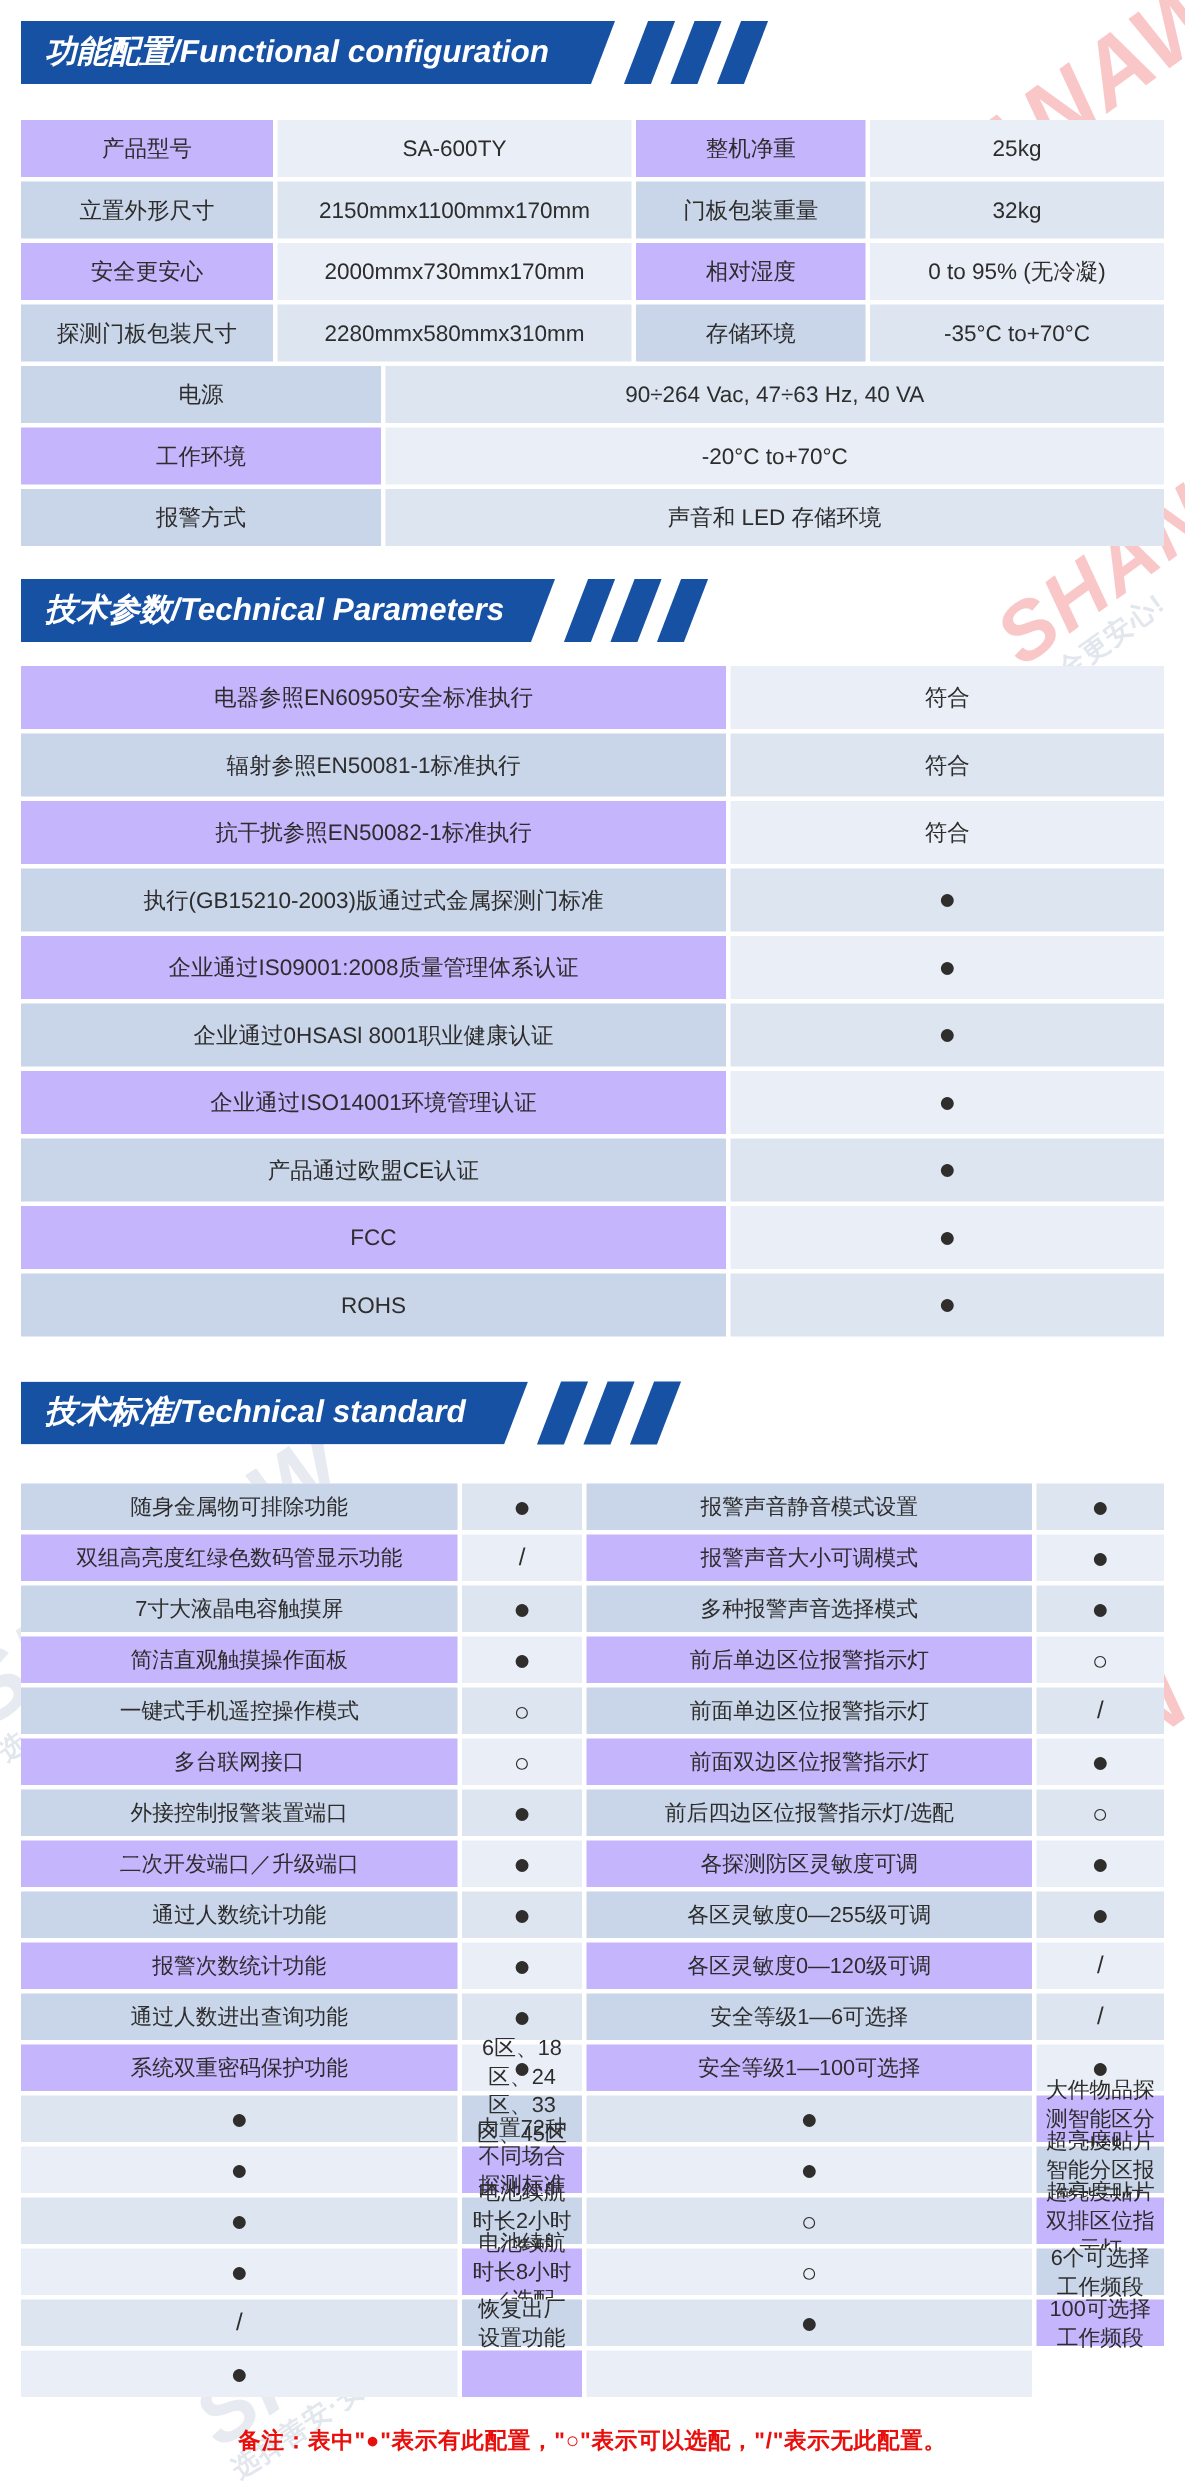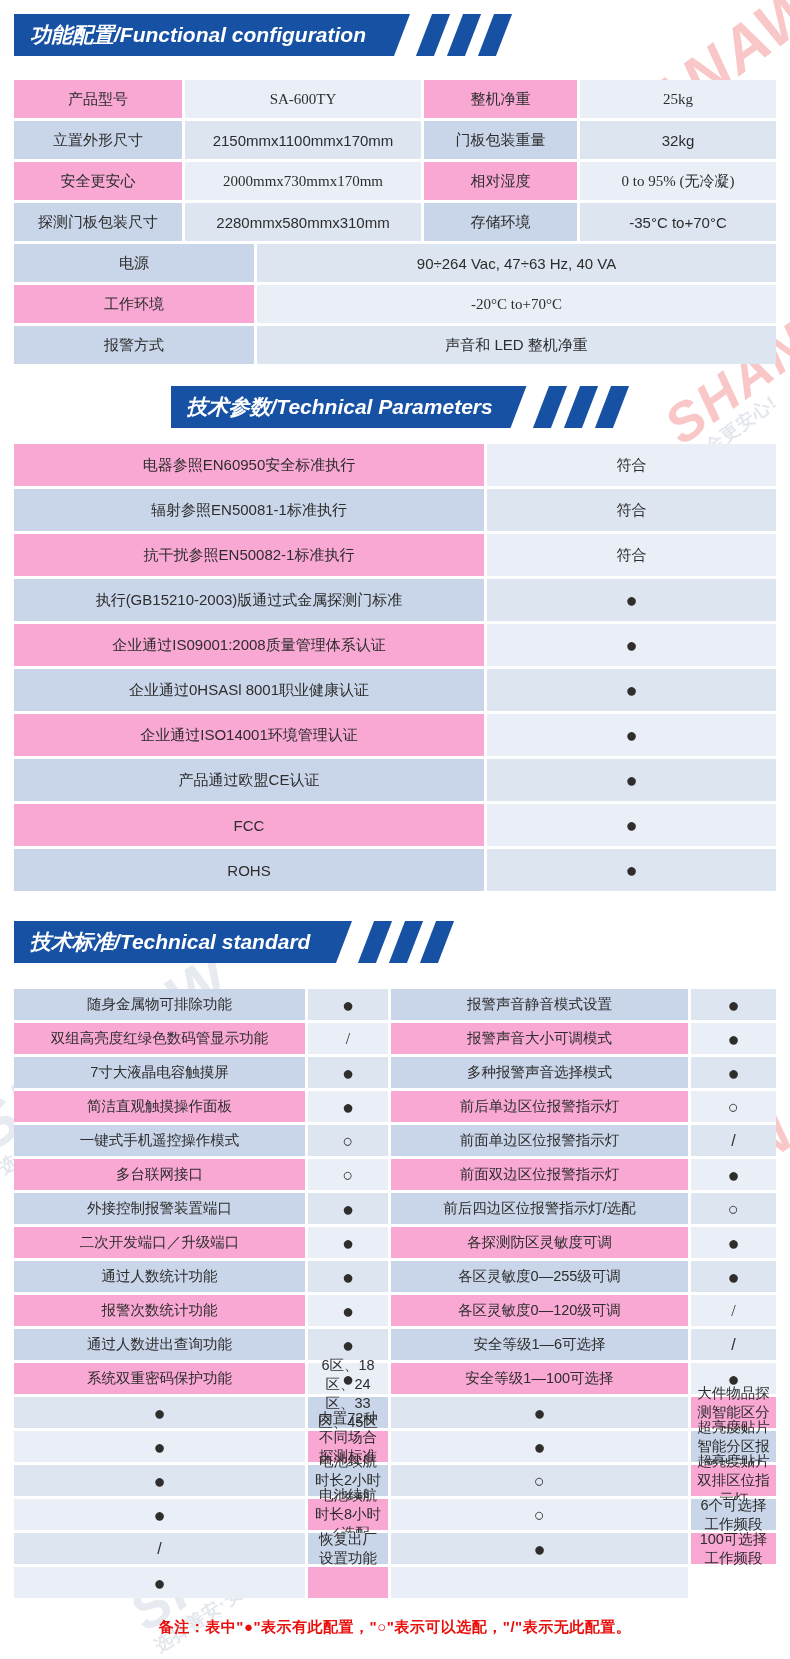--- a/index.html
+++ b/index.html
@@ -39,29 +39,29 @@
   
   .grid { display:grid; gap:3px; margin:0 14px; background:#ffffff; }
   .grid .cell { display:flex; align-items:center; justify-content:center; text-align:center; font-size:15px; padding:2px 6px; }
   .t1-top    { grid-template-columns:168px 236px 153px 1fr; grid-auto-rows:38px; margin-top:24px; }
   .t1-bottom { grid-template-columns:240px 1fr; grid-auto-rows:38px; margin-top:3px; }
   .t2        { grid-template-columns:470px 1fr; grid-auto-rows:42px; margin-top:16px; }
   .t3        { grid-template-columns:291px 80px 297px 1fr; grid-auto-rows:31px; margin-top:26px;border-radius:25px; }
   .t3 .cell  { font-size:14.5px; padding:1px 4px; }
 
   .rd      { background:#c9d5e8; }
-  .rl      { background:#f9a8d4; }
+  .rl      { background:#c4b5fd; }
   .rd.val  { background:#dde5f1; }
-  .rl.val  { background:#eaeff7;font-family:Liberation Serif, serif; }
+  .rl.val  { background:#eaeff7; }
 
   .cell.dot   { font-size:20px; color:#2f2e2c; line-height:1; }
   .cell.ring  { font-size:18px; color:#2f2e2c; line-height:1; }
   .cell.slash { font-size:16px; color:#2f2e2c; }
 
-  .sec2-margin { margin-top:22px;justify-content:center; }
+  .sec2-margin { margin-top:22px; }
   .sec3-margin { margin-top:30px; }
 
   
   .footer-note {
     margin-top:20px; text-align:center; color:#e80f0c;
     font-size:15px; font-weight:bold; letter-spacing:0.5px;
   }
 </style>
 </head>
 <body>
@@ -122,21 +122,21 @@
         <div class="cell rd val">2280mmx580mmx310mm</div>
         <div class="cell rd">存储环境</div>
         <div class="cell rd val">-35°C to+70°C</div>
       </div>
     <div class="grid t1-bottom" id="t1bottom">
         <div class="cell rd">电源</div>
         <div class="cell rd val">90÷264 Vac, 47÷63 Hz, 40 VA</div>
         <div class="cell rl">工作环境</div>
         <div class="cell rl val">-20°C to+70°C</div>
         <div class="cell rd">报警方式</div>
-        <div class="cell rd val">声音和 LED 整机净重</div>
+        <div class="cell rd val">声音和 LED 存储环境</div>
       </div>
 
     <div class="sec-header sec2-margin">
       <div class="hbar w2">技术参数/Technical Parameters</div>
       <div class="stripes">
           <i></i>
           <i></i>
           <i></i>
         </div>
     </div>

